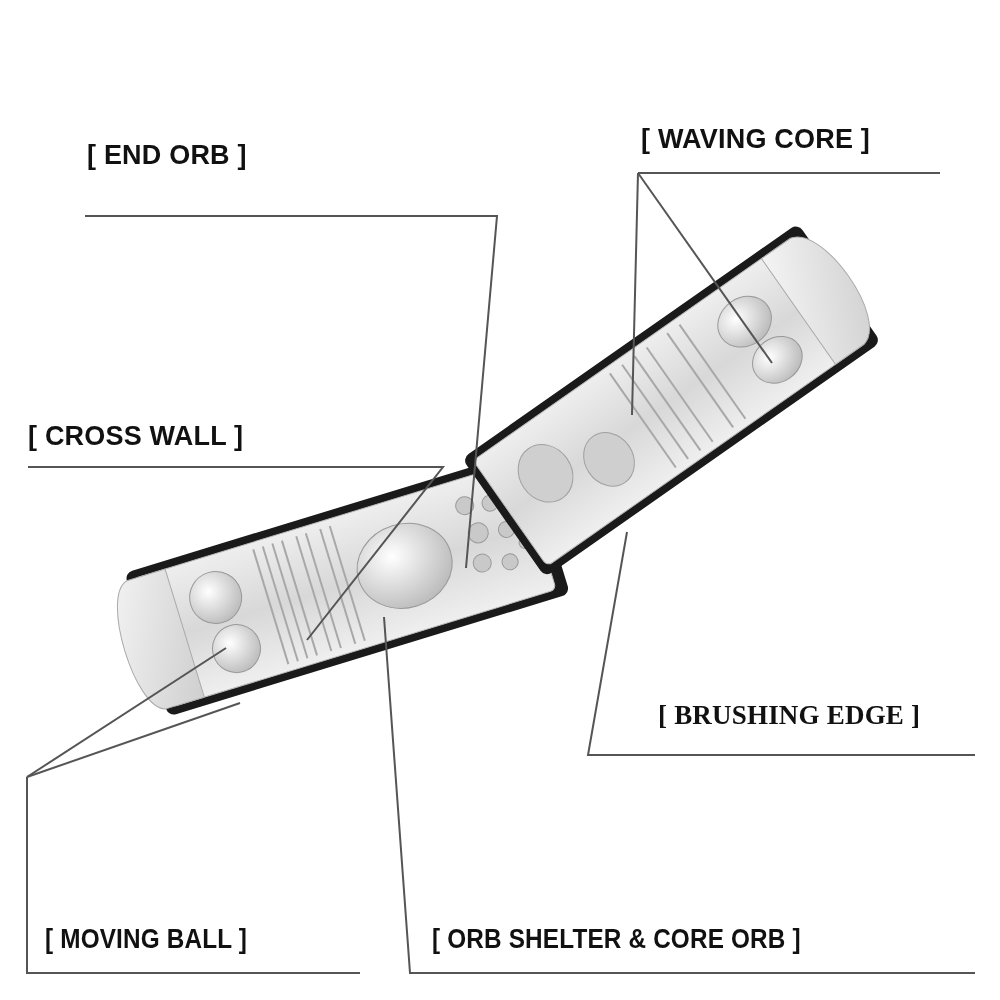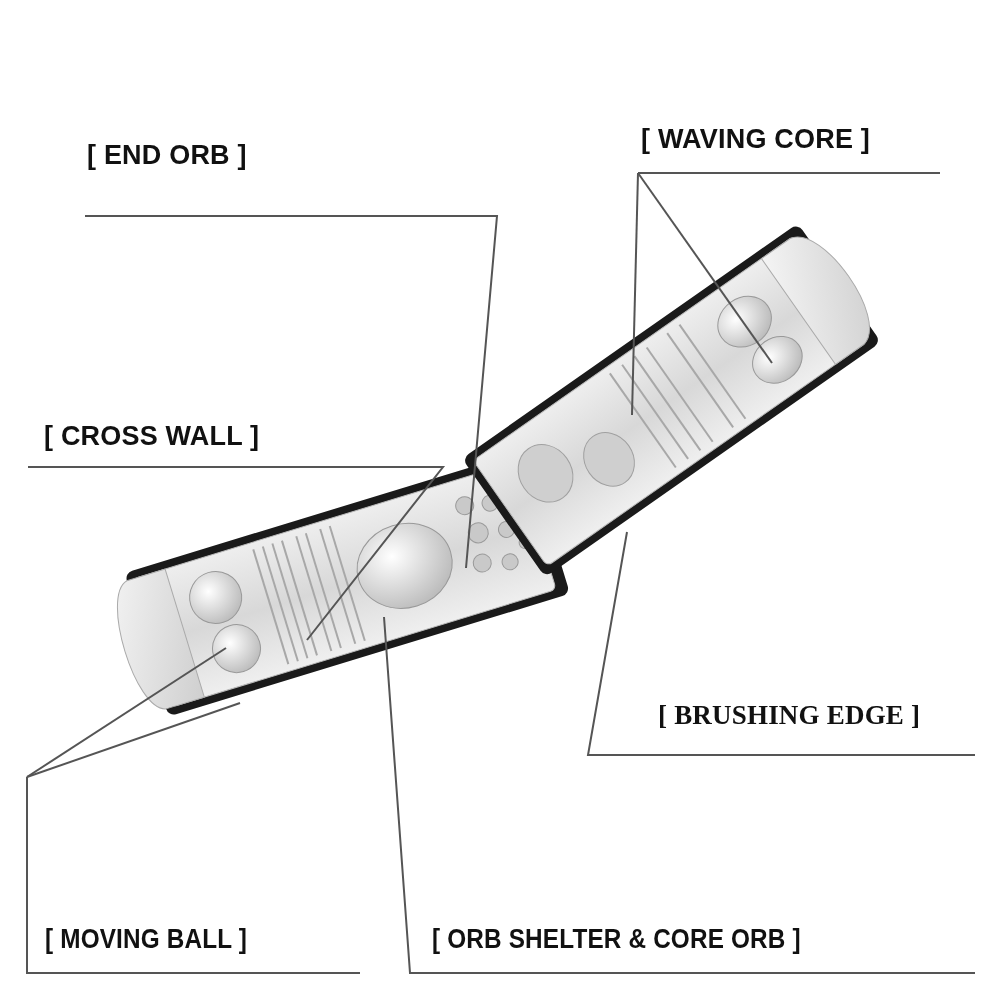--- a/index.html
+++ b/index.html
@@ -106,16 +106,16 @@
     <polyline points="360,973 27,973 27,777"></polyline>
     <line x1="27" y1="777" x2="226" y2="648"></line>
     <line x1="27" y1="777" x2="240" y2="703"></line>
 
     <polyline points="975,973 410,973 384,617"></polyline>
   </g>
 </svg>
 
 <div class="label" style="left:87px; top:140px;">[ END ORB ]</div>
 <div class="label" style="left:641px; top:124px;">[ WAVING CORE ]</div>
-<div class="label" style="left:28px; top:421px;margin-left:16px;">[ CROSS WALL ]</div>
+<div class="label" style="left:28px; top:421px;">[ CROSS WALL ]</div>
 <div class="label" style="left:658px; top:700px;font-family:Liberation Serif, serif;">[ BRUSHING EDGE ]</div>
 <div class="label condensed" style="left:45px; top:924px;">[ MOVING BALL ]</div>
 <div class="label condensed" style="left:432px; top:924px;">[ ORB SHELTER &amp; CORE ORB ]</div>
 
 </body></html>

